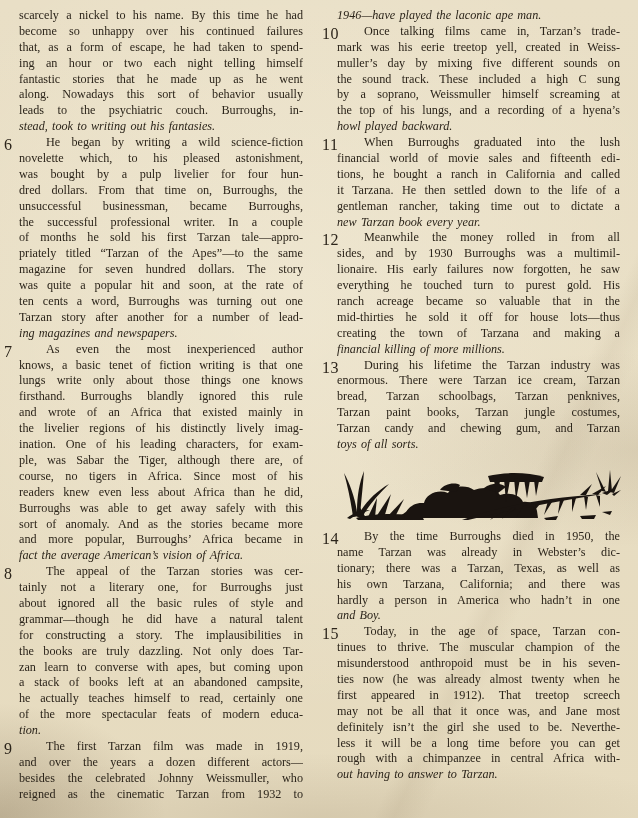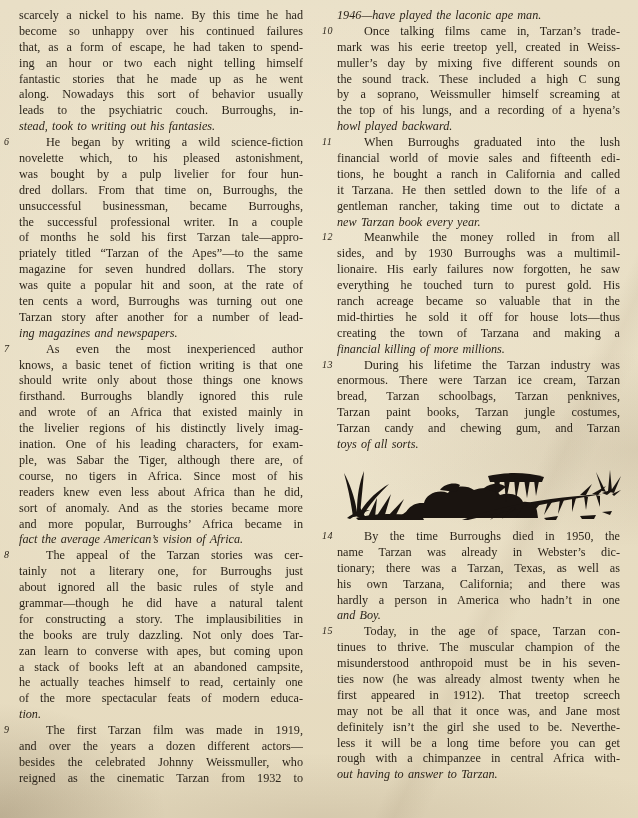--- a/index.html
+++ b/index.html
@@ -24,22 +24,21 @@
       linear-gradient(#eade 0%, #e9dfc6 0%, #e6dbbf 100%);
     background-color: var(--paper);
   }
   .column { position: absolute; top: 8px; }
   #col-0 { left: 19px;  width: 284px; }
   #col-1 { left: 337px; width: 283px; }
   .para { position: relative; }
   .para-num {
     position: absolute;
     left: -15px; top: 1px;
-    font-style: italic;
-    font-size: 10px;
+    font-size: 16px;
     letter-spacing: 0.5px;
     text-align: right;
   }
   .line {
     font-size: 12.2px;
     line-height: var(--lh);
     height: var(--lh);
     text-align: justify;
     text-align-last: justify;
     word-spacing: 1.2px;
@@ -79,28 +78,29 @@
       <div class="line">magazine for seven hundred dollars. The story</div>
       <div class="line">was quite a popular hit and soon, at the rate of</div>
       <div class="line">ten cents a word, Burroughs was turning out one</div>
       <div class="line">Tarzan story after another for a number of lead-</div>
       <div class="line lastline">ing magazines and newspapers.</div>
     </div>
     <div class="para">
       <span class="para-num">7</span>
       <div class="line first">As even the most inexperienced author</div>
       <div class="line">knows, a basic tenet of fiction writing is that one</div>
-      <div class="line">should write only about those things one knows</div>
+      <div class="line">lungs write only about those things one knows</div>
       <div class="line">firsthand. Burroughs blandly ignored this rule</div>
       <div class="line">and wrote of an Africa that existed mainly in</div>
       <div class="line">the livelier regions of his distinctly lively imag-</div>
       <div class="line">ination. One of his leading characters, for exam-</div>
       <div class="line">ple, was Sabar the Tiger, although there are, of</div>
       <div class="line">course, no tigers in Africa. Since most of his</div>
       <div class="line">readers knew even less about Africa than he did,</div>
+      <div class="line">Burroughs was able to get away safely with this</div>
       <div class="line">sort of anomaly. And as the stories became more</div>
       <div class="line">and more popular, Burroughs’ Africa became in</div>
       <div class="line lastline">fact the average American’s vision of Africa.</div>
     </div>
     <div class="para">
       <span class="para-num">8</span>
       <div class="line first">The appeal of the Tarzan stories was cer-</div>
       <div class="line">tainly not a literary one, for Burroughs just</div>
       <div class="line">about ignored all the basic rules of style and</div>
       <div class="line">grammar—though he did have a natural talent</div>

